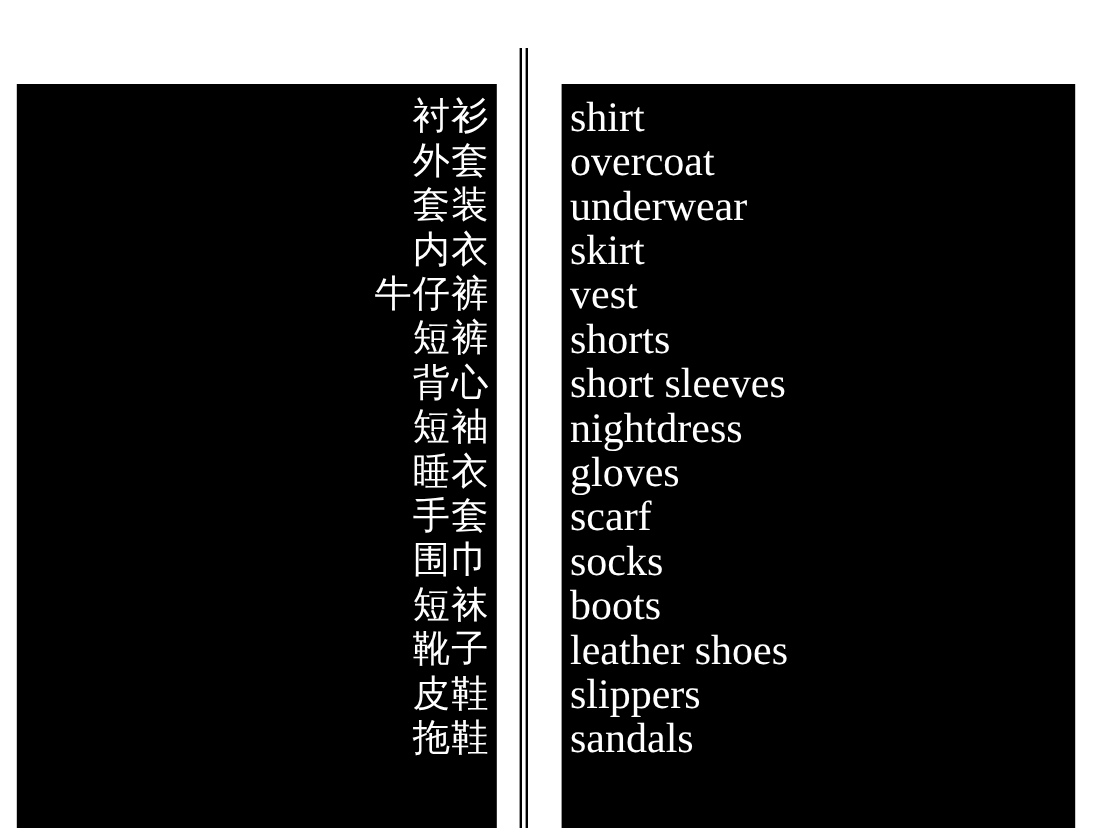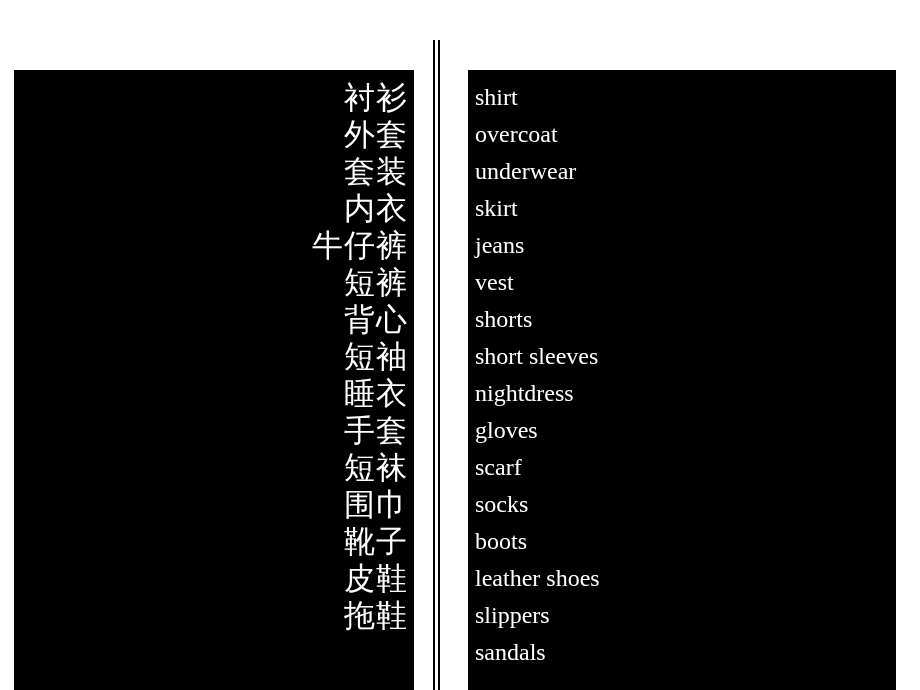--- a/index.html
+++ b/index.html
@@ -88,61 +88,60 @@
     font-weight: 400;
   }
 
   
   .panel-en .word-list {
     padding: 9px 0 0 7px;
   }
   .panel-en .word-row {
     text-align: left;
     font-family: "Liberation Serif", "DejaVu Serif", serif;
-    font-size: 24px;
+    font-size: 35px;
     font-weight: 400;
   }
 </style>
 </head>
 <body>
 
 <div class="flashcard-stage">
 
   <div class="word-panel panel-zh">
     <ul class="word-list">
       <li class="word-row">衬衫</li>
       <li class="word-row">外套</li>
       <li class="word-row">套装</li>
       <li class="word-row">内衣</li>
       <li class="word-row">牛仔裤</li>
       <li class="word-row">短裤</li>
       <li class="word-row">背心</li>
       <li class="word-row">短袖</li>
       <li class="word-row">睡衣</li>
       <li class="word-row">手套</li>
+      <li class="word-row">围巾</li>
       <li class="word-row">短袜</li>
-      <li class="word-row">围巾</li>
       <li class="word-row">靴子</li>
       <li class="word-row">皮鞋</li>
       <li class="word-row">拖鞋</li>
     </ul>
   </div>
 
   <div class="column-divider">
     <div class="rule-line outer"></div>
     <div class="rule-line inner"></div>
   </div>
 
   <div class="word-panel panel-en">
     <ul class="word-list">
       <li class="word-row">shirt</li>
       <li class="word-row">overcoat</li>
       <li class="word-row">underwear</li>
       <li class="word-row">skirt</li>
-      <li class="word-row">jeans</li>
       <li class="word-row">vest</li>
       <li class="word-row">shorts</li>
       <li class="word-row">short sleeves</li>
       <li class="word-row">nightdress</li>
       <li class="word-row">gloves</li>
       <li class="word-row">scarf</li>
       <li class="word-row">socks</li>
       <li class="word-row">boots</li>
       <li class="word-row">leather shoes</li>
       <li class="word-row">slippers</li>

